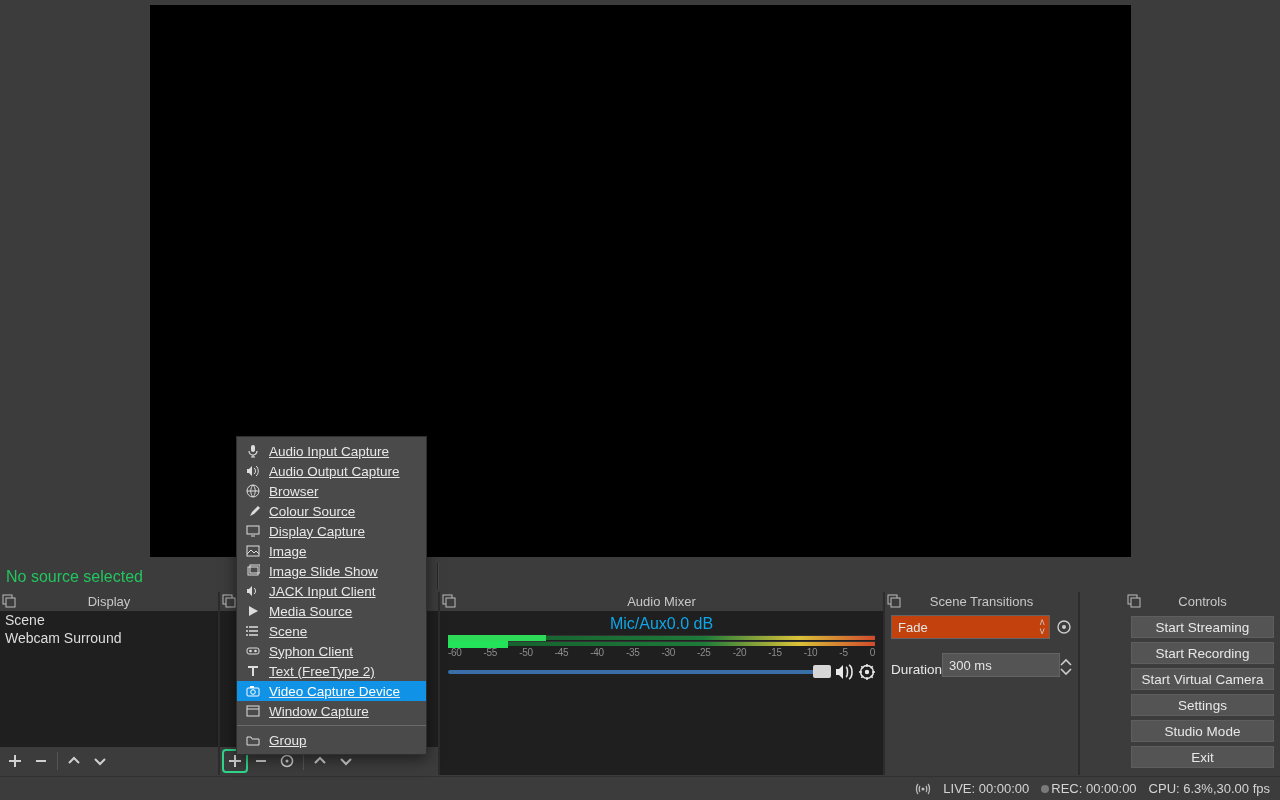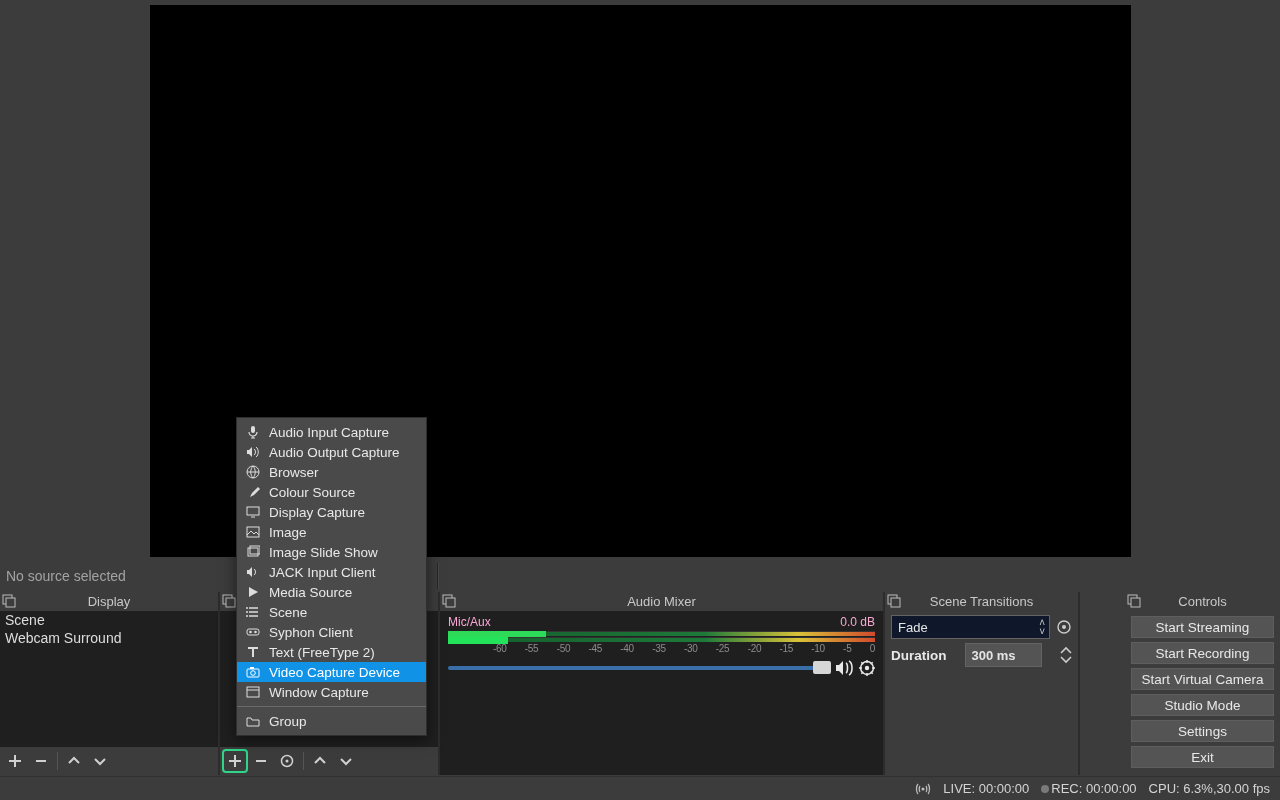--- a/index.html
+++ b/index.html
@@ -1,61 +1,61 @@
 <!DOCTYPE html>
 <html><head>
 <meta charset="utf-8">
 <style>
   * { box-sizing: border-box; margin: 0; padding: 0; font-family: -apple-system, "Segoe UI", sans-serif; }
   body { width:1280px; height:800px; background:#3c3c3c; color:#e8e8e8; overflow:hidden; font-size:13.5px; position:relative;}
   .preview-area { position:absolute; left:0; top:5px; width:1280px; height:552px; display:flex; justify-content:center; }
   .preview { width:981px; height:552px; background:#000; }
-  .no-source { position:absolute; left:6px; top:568px; font-size:14px; color:#a3a3a3;}
+  .no-source { position:absolute; left:6px; top:568px; font-size:16px; color:#22c55e;}
   .separator { position:absolute; left:437px; top:563px; width:2px; height:26px; background:#2b2b2b; border-left:1px solid #262626; border-right:1px solid #484848;}
   .panels { position:absolute; left:0; top:592px; width:1280px; height:183px; display:flex; }
   .panel { display:flex; flex-direction:column; border-right:2px solid #2c2c2c;}
   .panel-header { height:19px; background:#3c3c3c; display:flex; align-items:center; justify-content:center; position:relative; font-size:13px; color:#c8c8c8;}
   .dock-icon { position:absolute; left:2px; top:2px; width:14px; height:14px; }
   .dock-icon svg { width:14px; height:14px; }
   .scenes-panel { width:220px;}
   .sources-panel { width:220px;}
   .mixer-panel { width:445px;}
   .trans-panel { width:195px;}
   .controls-panel { flex:1; border-right:none;margin-left:45px;}
   .list-body { flex:1; background:#1f1f1f; overflow:hidden;}
   .list-item { padding:1px 5px; font-size:14px; color:#ddd; cursor:default;}
   .toolbar { height:28px; background:#3c3c3c; display:flex; align-items:center; gap:0; padding:0 2px;}
   .tb-btn { width:26px; height:24px; display:flex; align-items:center; justify-content:center; color:#d0d0d0; cursor:default;}
   .tb-btn.highlight { border:2px solid #2fd68a; border-radius:4px;}
   .tb-divider { width:1px; height:18px; background:#555; margin:0 3px;}
   
   .mixer-body { flex:1; background:#1f1f1f; padding:4px 8px 0 8px;}
-  .mix-head { display:flex; justify-content:space-between; font-size:12px; color:#f9a8d4;}
+  .mix-head { display:flex; justify-content:center; font-size:16px; color:#0ea5e9;}
   .meter-wrap { margin-top:2px; }
   .meter-bar { height:5px; width:100%; background:linear-gradient(to right,#145a2b 0%,#1d7a39 60%,#d9c238 82%,#d24a2c 100%); position:relative; border-top:1px solid #333;}
   .meter-peak { position:absolute; left:0; top:-1px; height:7px; width:98px; background:linear-gradient(to right,#2ddb59,#2ddb59);}
   .meter-peak2 { position:absolute; left:0; top:-1px; height:7px; width:60px; background:#23e35a;}
-  .meter-ticks { display:flex; justify-content:space-between; font-size:10px; color:#8c8c8c; letter-spacing:-0.3px; padding-top:1px;margin-left:45px;}
+  .meter-ticks { display:flex; justify-content:space-between; font-size:10px; color:#8c8c8c; letter-spacing:-0.3px; padding-top:1px;}
   .vol-row { display:flex; align-items:center; gap:4px; margin-top:6px;}
   .slider { flex:1; height:4px; background:#3a6ea8; position:relative; border-radius:2px;}
   .slider::after{content:""; position:absolute; right:0; top:-5px; width:18px; height:13px; background:#d6d6d6; border-radius:2px;}
   .spk-icon,.gear-icon{ color:#e8e8e8;}
   
   .trans-body { flex:1; background:#3c3c3c; padding:4px 6px;}
   .select-row { display:flex; align-items:center; gap:6px; margin-bottom:4px;}
-  .sel { flex:1; height:24px; background:#0f172a; border:1px solid #636363; color:#e5e5e5; display:flex; align-items:center; padding:0 6px; font-size:13px; position:relative;}
+  .sel { flex:1; height:24px; background:#c2410c; border:1px solid #636363; color:#e5e5e5; display:flex; align-items:center; padding:0 6px; font-size:13px; position:relative;}
   .sel .caret { position:absolute; right:4px; top:2px; font-size:10px; color:#ccc; line-height:9px; }
-  .dur-row { display:flex; align-items:center; gap:18px;font-weight:bold;}
+  .dur-row { display:flex; align-items:flex-end; gap:0;}
   .dur-label{ font-size:13.5px;}
-  .spin { flex:1; height:24px; background:#545454; border:1px solid #636363; color:#e5e5e5; display:flex; align-items:center; padding:0 6px; font-size:13px; position:relative;}
+  .spin { flex:1; height:24px; background:#545454; border:1px solid #636363; color:#e5e5e5; display:flex; align-items:center; padding:0 6px; font-size:13px; position:relative;margin-top:10px;}
   
   .controls-body { flex:1; background:#3c3c3c; padding:5px 6px; display:flex; flex-direction:column; gap:4px;}
   .ctrl-btn { height:22px; background:#545454; color:#e8e8e8; display:flex; align-items:center; justify-content:center; font-size:13.5px; border:1px solid #5e5e5e; cursor:default;}
   
-  .popup { position:absolute; left:236px; top:417px; width:191px; background:#4a4a4a; border:1px solid #2f2f2f; box-shadow:0 4px 14px rgba(0,0,0,.5); z-index:50; padding:4px 0;}
+  .popup { position:absolute; left:236px; top:436px; width:191px; background:#4a4a4a; border:1px solid #2f2f2f; box-shadow:0 4px 14px rgba(0,0,0,.5); z-index:50; padding:4px 0;text-decoration:underline;}
   .popup-item { height:20px; display:flex; align-items:center; gap:8px; padding:0 8px; color:#e8e8e8; font-size:13.5px;}
   .popup-item.selected { background:#1093e6; color:#fff;}
   .popup-item .ico { width:16px; display:flex; justify-content:center; color:#e0e0e0;}
   .popup-sep { height:1px; background:#6a6a6a; margin:4px 0;}
   
   .status { position:absolute; left:0; bottom:0; width:1280px; height:24px; background:#3c3c3c; border-top:1px solid #303030; display:flex; align-items:center; justify-content:flex-end; gap:12px; padding:0 10px; font-size:13px; color:#d4d4d4;}
   .dot { width:8px; height:8px; border-radius:50%; background:#7a7a7a; display:inline-block; margin-right:2px;}
   .broadcast { display:inline-flex; align-items:center; gap:12px;}
   svg { display:block; }
 </style>
@@ -260,22 +260,22 @@
             <rect x="1" y="1" width="9" height="9" fill="none" stroke="#bbb"></rect>
             <rect x="4" y="4" width="9" height="9" fill="#3c3c3c" stroke="#bbb"></rect>
           </svg>
         </span>
       <span>Controls</span>
     </div>
     <div class="controls-body" id="controls-body">
         <div class="ctrl-btn">Start Streaming</div>
         <div class="ctrl-btn">Start Recording</div>
         <div class="ctrl-btn">Start Virtual Camera</div>
+        <div class="ctrl-btn">Settings</div>
         <div class="ctrl-btn">Studio Mode</div>
-        <div class="ctrl-btn">Settings</div>
         <div class="ctrl-btn">Exit</div>
       </div>
   </div>
 
 </div>
 
 <div class="popup" id="popup">
     <div class="popup-item">
       <span class="ico" style="color: rgb(221, 221, 221);">
         <svg width="14" height="14" viewBox="0 0 14 14">

